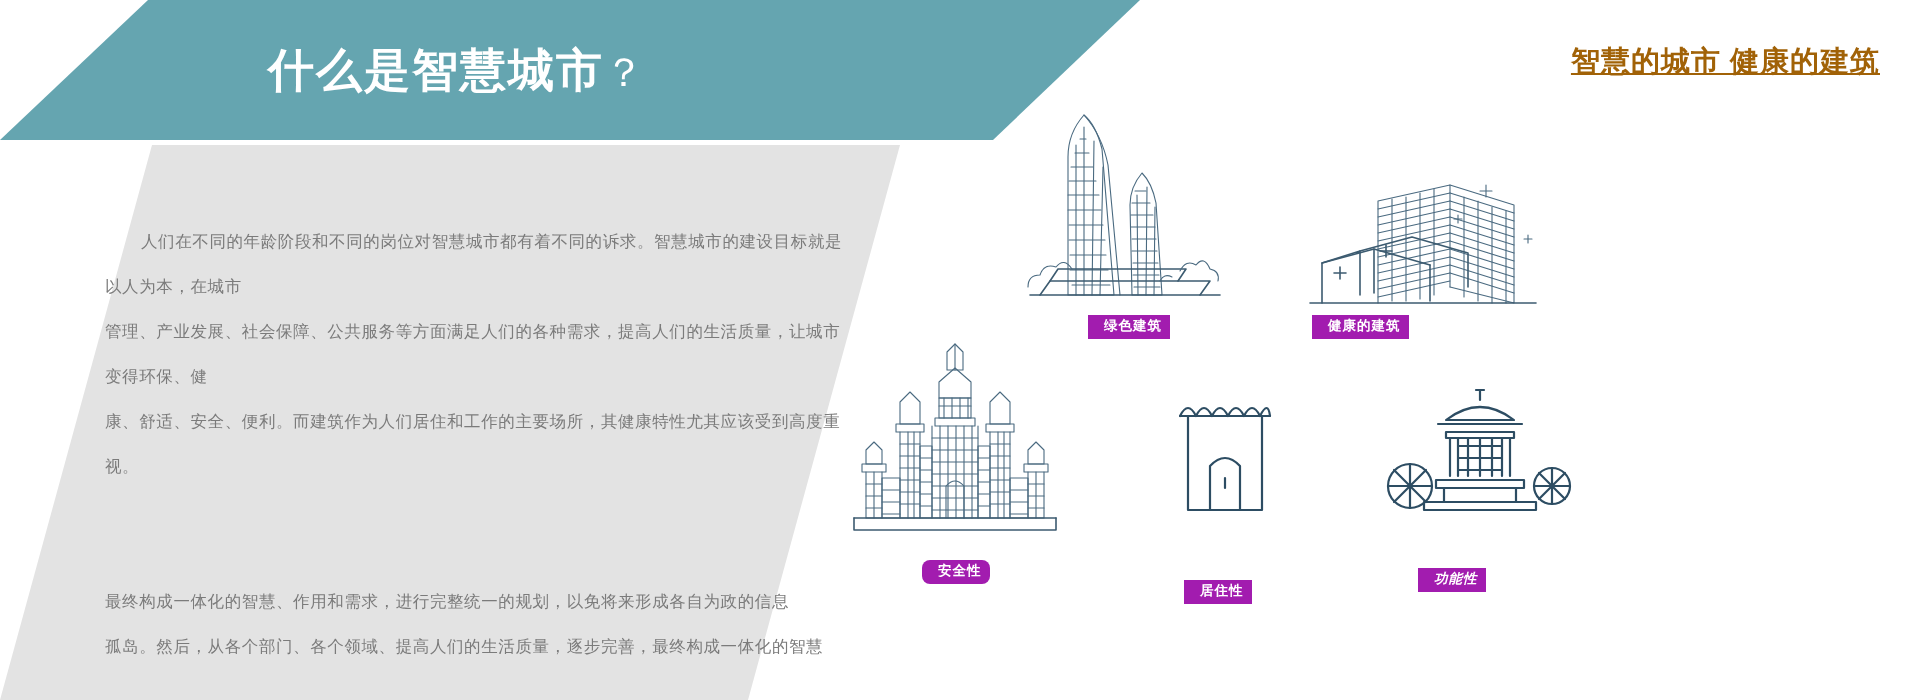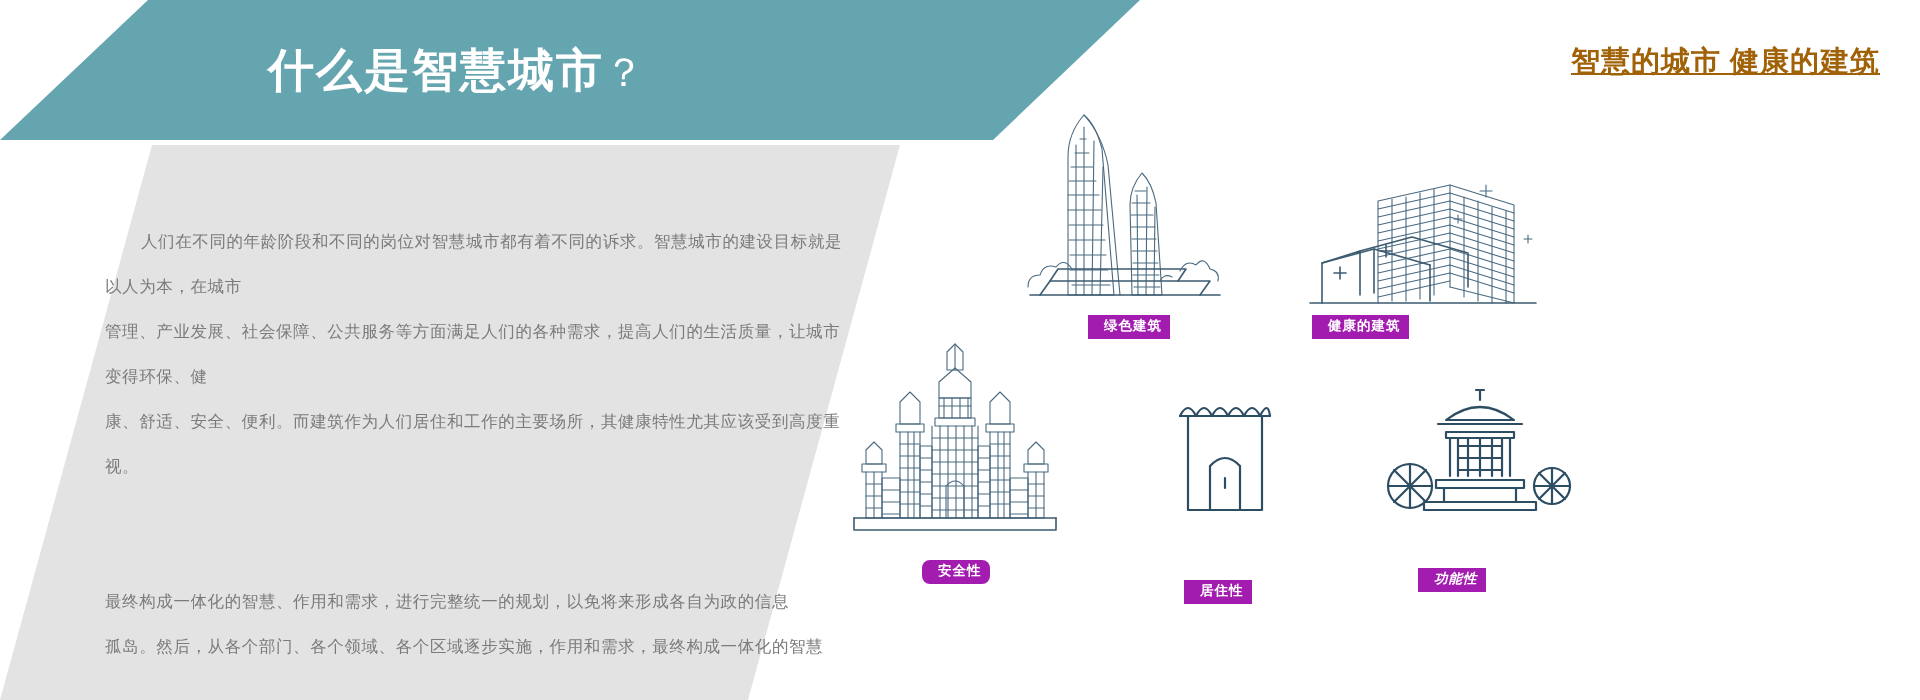--- a/index.html
+++ b/index.html
@@ -91,21 +91,21 @@
 
   <div class="body-text">
     <p>
       <span class="indent"></span><span>人们在不同的年龄阶段和不同的岗位对智慧城市都有着不同的诉求。智慧城市的建设目标就是以人为本，在城市</span><br>
       <span>管理、产业发展、社会保障、公共服务等方面满足人们的各种需求，提高人们的生活质量，让城市变得环保、健</span><br>
       <span>康、舒适、安全、便利。而建筑作为人们居住和工作的主要场所，其健康特性尤其应该受到高度重视。</span>
     </p>
     <p class="para2">
       <span class="indent"></span><br>
       <span>最终构成一体化的智慧、作用和需求，进行完整统一的规划，以免将来形成各自为政的信息</span><br>
-      <span>孤岛。然后，从各个部门、各个领域、各个区域逐步实施，作用和需求，最终构成一体化的智慧</span><br>
+      <span>孤岛。然后，从各个部门、各个领域、提高人们的生活质量，逐步完善，最终构成一体化的智慧</span><br>
       <br>
       
     </p>
   </div>
 
   <div class="illustrations">
 
     <div class="ico" style="left:170px;top:0px;">
       <svg width="230" height="215" viewBox="0 0 230 215">
         <g class="stroke-thin">

